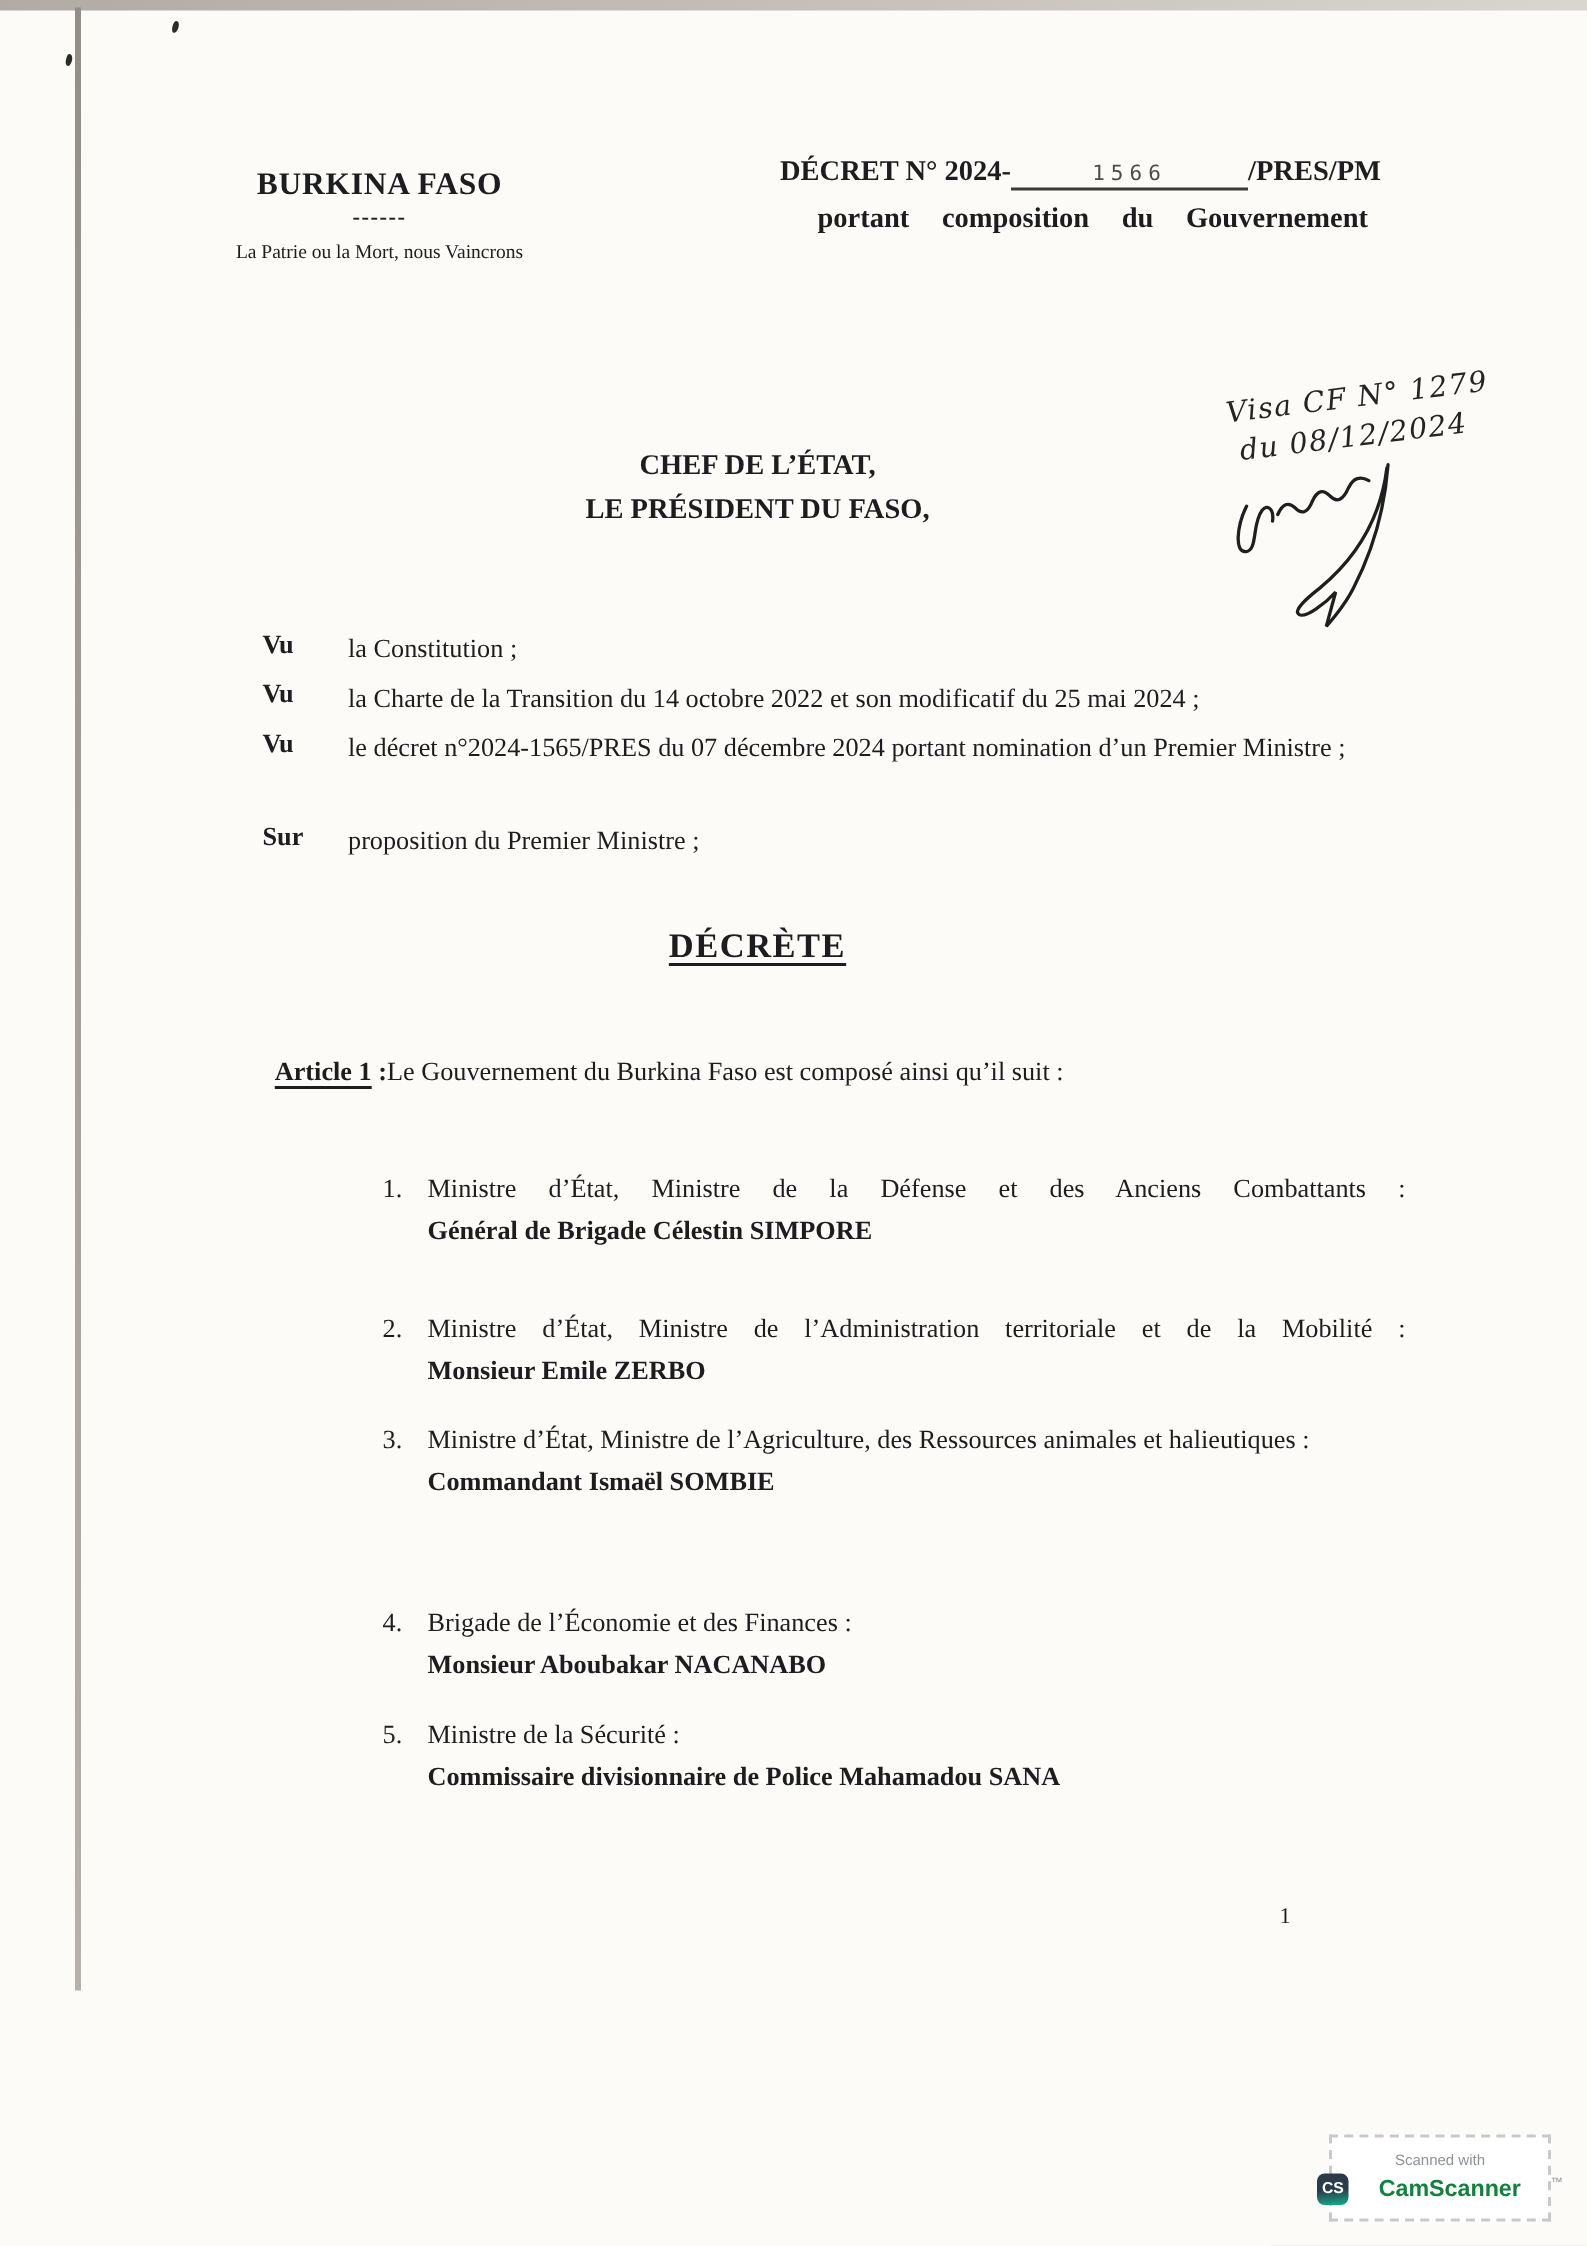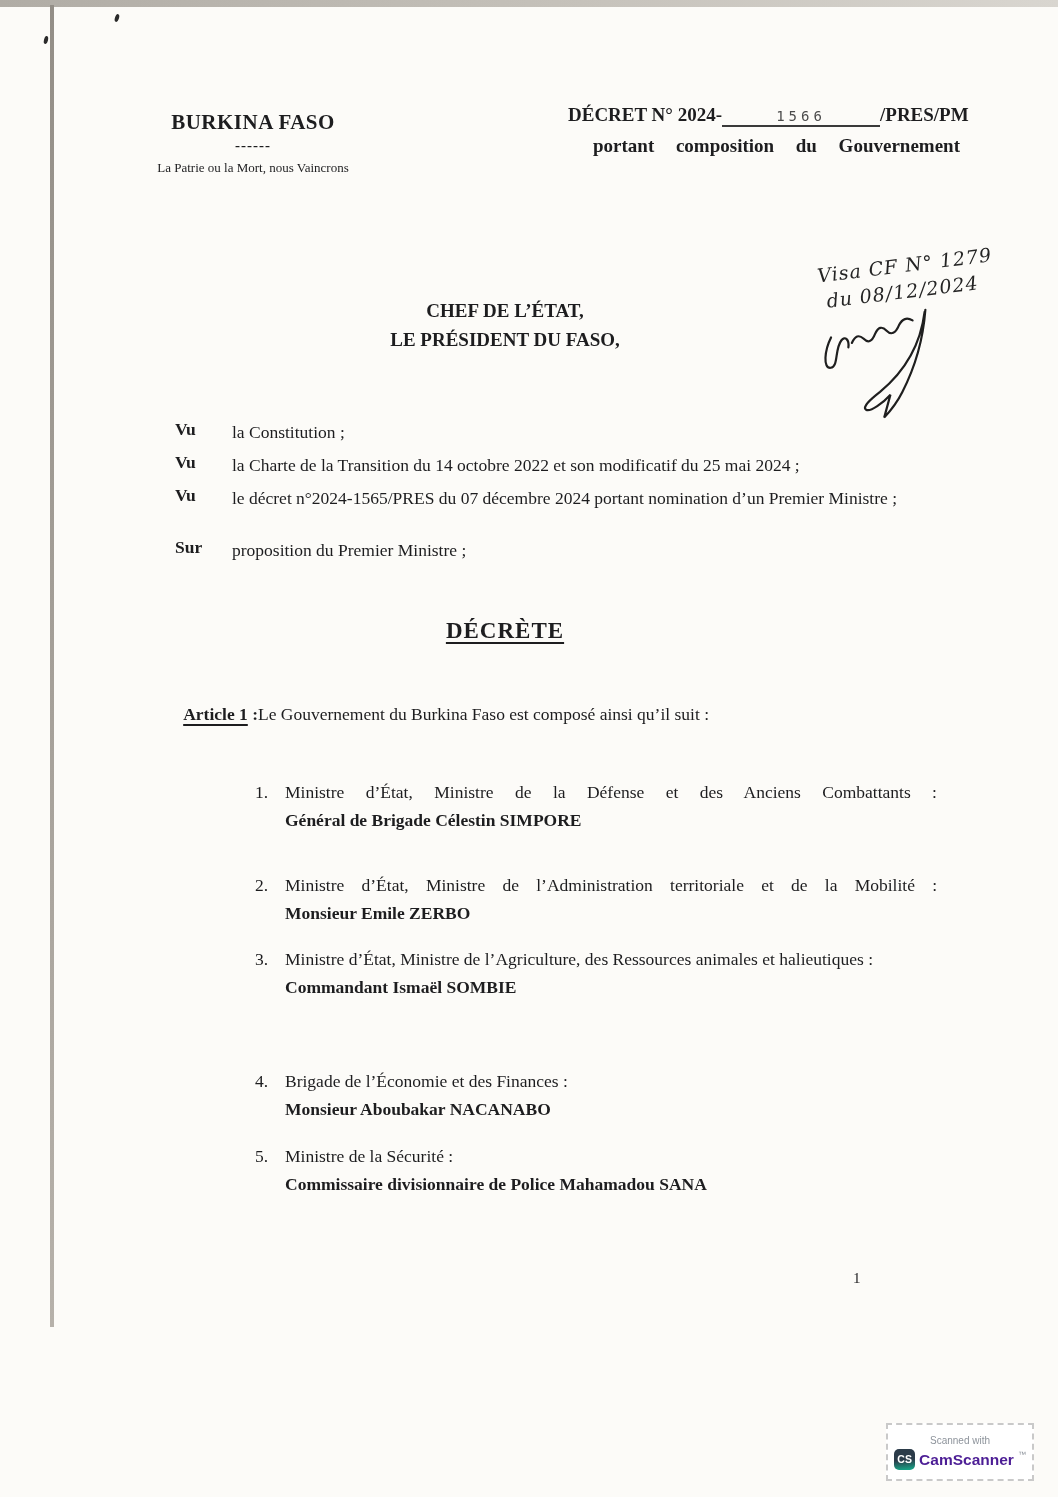--- a/index.html
+++ b/index.html
@@ -17,21 +17,21 @@
   .speck.s1 { left:115px; top:14px; width:4px; height:8px; transform:rotate(18deg); }
   .speck.s2 { left:44px; top:36px; width:4px; height:8px; transform:rotate(14deg); }
 
   
   .hdr-left { position:absolute; left:130px; top:110px; width:246px; text-align:center; }
   .country { font-weight:bold; font-size:21px; letter-spacing:0.5px; }
   .sep { font-weight:bold; font-size:15px; letter-spacing:1px; line-height:1; margin-top:3px; }
   .motto { font-size:13px; margin-top:7px; white-space:nowrap; }
 
   
-  .hdr-right { position:absolute; left:568px; top:104px; width:392px;
+  .hdr-right { position:absolute; left:520px; top:104px; width:392px;
     font-weight:bold; font-size:19px; }
   .decree-line { white-space:nowrap; }
   .num-slot { display:inline-block; width:158px; border-bottom:2px solid #3a3a3a;
     text-align:center; font-family:"DejaVu Sans Mono",monospace; font-weight:normal;
     font-size:14px; color:#4c4c4c; letter-spacing:4px; line-height:1.2; }
   .decree-subject { margin-top:8px; text-align:justify; text-align-last:justify;margin-left:25px; }
 
   
   .visa { position:absolute; left:826px; top:250px; width:215px;
     transform:rotate(-7deg); font-family:"DejaVu Serif",serif; font-style:italic;
@@ -40,21 +40,21 @@
   .visa-line.l2 { margin-left:6px; }
   .signature { display:block; margin-top:2px; margin-left:-10px; }
 
   
   .doc-title { position:absolute; left:280px; top:297px; width:450px;
     text-align:center; font-weight:bold; font-size:19px; line-height:1.5; }
 
   
   .preamble { position:absolute; left:175px; top:419px; width:762px; font-size:17.5px; }
   .prow { position:absolute; left:0; right:0; display:flex; }
-  .prow.r0 { top:0; } .prow.r1 { top:33px; } .prow.r2 { top:66px; } .prow.r3 { top:118px; }
+  .prow.r0 { top:0; } .prow.r1 { top:33px; } .prow.r2 { top:66px; } .prow.r3 { top:128px; }
   .plabel { font-weight:bold; width:57px; flex:none; }
   .ptext { flex:1; text-align:justify; line-height:1.55; }
 
   
   .decrete { position:absolute; left:300px; top:618px; width:410px;
     text-align:center; font-weight:bold; font-size:23px; }
   .decrete span { text-decoration:underline; text-underline-offset:4px;
     text-decoration-thickness:2px; letter-spacing:1px; }
 
   
@@ -78,26 +78,26 @@
   .mname { font-weight:bold; }
 
   .pageno { position:absolute; left:853px; top:1270px; font-size:15px; }
 
   
   .badge { position:absolute; left:886px; top:1423px; width:148px; height:58px;
     box-sizing:border-box; border:2px dashed #c9c9c9; background:#ffffff;
     font-family:"Liberation Sans",sans-serif; display:flex; flex-direction:column;
     align-items:center; justify-content:center; gap:3px; }
   .b1 { color:#8d939b; font-size:10px; }
-  .b2 { display:flex; align-items:flex-start; gap:4px; }
+  .b2 { display:flex; align-items:flex-start; gap:20px; }
   .cs-logo { width:21px; height:21px; border-radius:5px; flex:none;
     background:linear-gradient(175deg,#2b3b49 52%,#14ad8b);
     color:#fff; font-size:10.5px; font-weight:bold;
     display:flex; align-items:center; justify-content:center; }
-  .brand { color:#4c1d95; font-size:15.5px; font-weight:bold; line-height:21px; }
+  .brand { color:#15803d; font-size:15.5px; font-weight:bold; line-height:21px; }
   .tm { color:#8d939b; font-size:8px; margin-top:1px; }
 </style>
 </head>
 <body>
 
 <div class="page">
 
   <div class="scan-top"></div>
   <div class="scan-left"></div>
   <div class="speck s1"></div>

